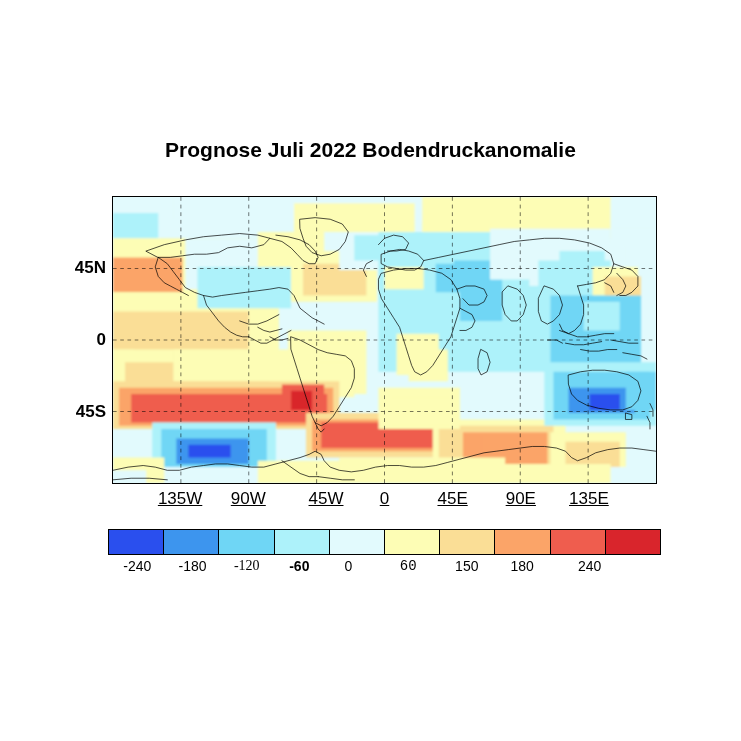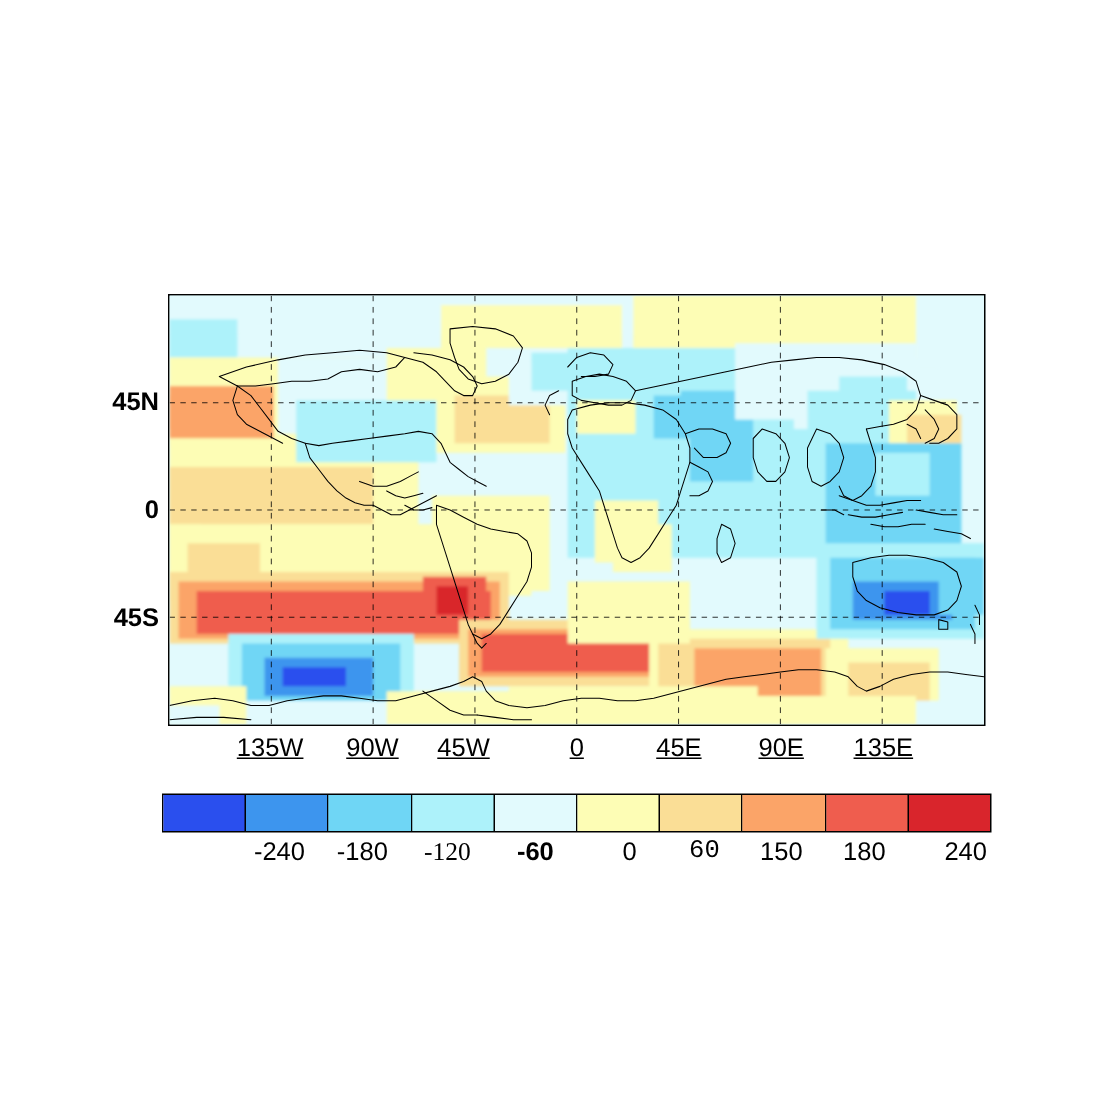--- a/index.html
+++ b/index.html
@@ -131,30 +131,31 @@
     left: 108px;
     top: 558px;
     width: 553px;
     height: 26px;
   }
   .cb-tick-label {
     position: absolute;
     top: 0;
     width: 80px;
     margin-left: -40px;
-    text-align: right;
-    font-size: 17px;
+    text-align: left;
+    font-size: 14px;
     color: #000000;
   }
 </style>
 </head>
 <body>
 
 <div id="figure" style="background: rgb(255, 255, 255);">
 
+  <div id="chart-title">Prognose Juli 2022 Bodendruckanomalie</div>
 
   <div id="map-panel">
 
     <svg id="map-field" viewBox="0 0 360 180" preserveAspectRatio="none">
       <defs>
         <filter id="blocky" x="0" y="0" width="100%" height="100%">
           <feGaussianBlur stdDeviation="0.6"></feGaussianBlur>
         </filter>
       </defs>
 
@@ -352,21 +353,21 @@
 
   <div id="ytick-wrap">
     <div class="ytick-label" style="top:72px;">45N</div>
     <div class="ytick-label" style="top:144px;">0</div>
     <div class="ytick-label" style="top:216px;">45S</div>
   </div>
 
   <div id="xtick-wrap">
     <div class="xtick-label" style="left:68.1px;">135W</div>
     <div class="xtick-label" style="left:136.3px;">90W</div>
-    <div class="xtick-label" style="left:197px;">45W</div>
+    <div class="xtick-label" style="left:214px;">45W</div>
     <div class="xtick-label" style="left:272.5px;">0</div>
     <div class="xtick-label" style="left:340.6px;">45E</div>
     <div class="xtick-label" style="left:408.8px;">90E</div>
     <div class="xtick-label" style="left:476.9px;">135E</div>
   </div>
 
   <div id="colorbar-wrap">
     <div id="colorbar">
       <div class="cb-cell" style="background: rgb(42, 79, 238);"></div>
       <div class="cb-cell" style="background: rgb(61, 149, 238);"></div>

